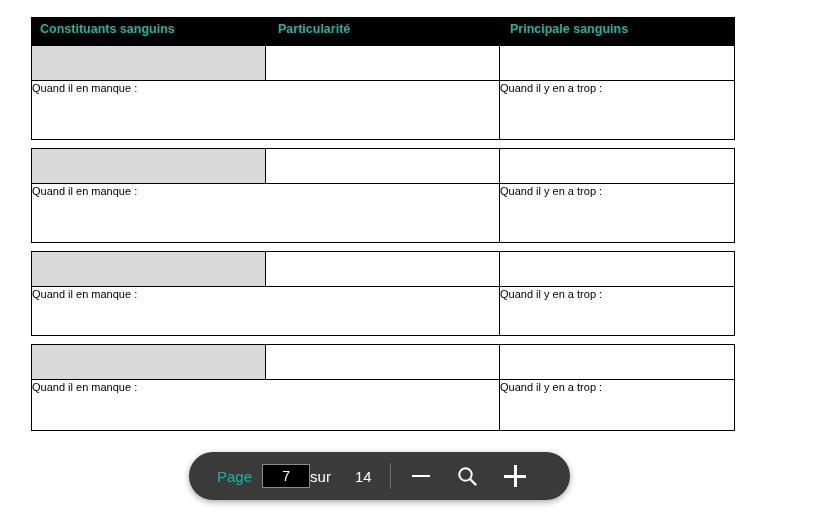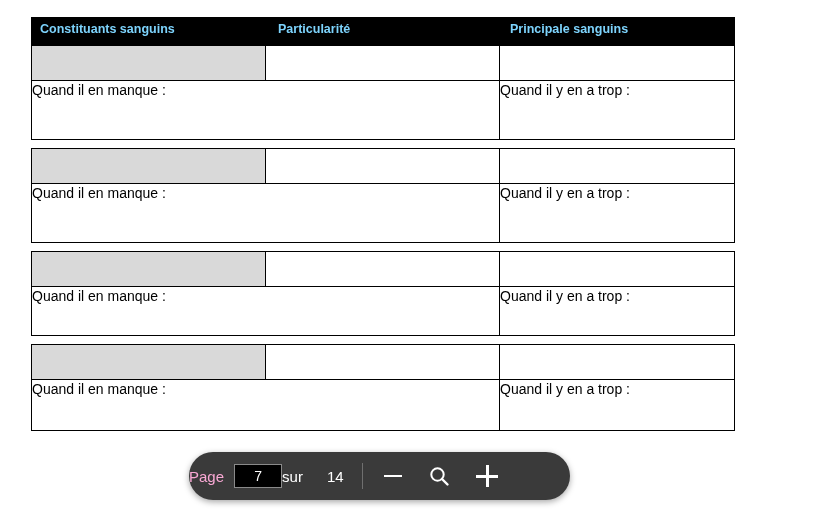--- a/index.html
+++ b/index.html
@@ -34,21 +34,21 @@
   }
 
   .doc-table td, .doc-table th {
     border: 1px solid #000000;
     padding: 0;
     vertical-align: top;
   }
 
   .hdr-row th {
     background: #000000;
-    color: #7dd3fc;
+    color: #14b8a6;
     font-size: 12.5px;
     font-weight: bold;
     text-align: left;
     padding: 4px 0 5px 8px;
     border: 1px solid #000000;
     height: 18px;
   }
   .hdr-row th.c2 { padding-left: 12px; }
   .hdr-row th.c3 { padding-left: 10px; }
 
@@ -57,21 +57,21 @@
     height: 34px;
   }
   .plain-cell {
     background: #ffffff;
     height: 34px;
   }
 
   .note-cell {
     background: #ffffff;
     height: 58px;
-    font-size: 14px;
+    font-size: 11px;
     color: #000000;
     padding: 5px 0 0 8px;
     line-height: 1.3;
   }
   .note-cell.short { height: 48px; }
   .note-cell.last { height: 50px; }
 
   .spacer-row td {
     border: none;
     height: 8px;
@@ -87,21 +87,22 @@
     height: 48px;
     background: #3a3a3a;
     border-radius: 24px;
     display: flex;
     align-items: center;
     color: #ffffff;
     font-size: 15px;
     box-shadow: 0 2px 6px rgba(0,0,0,0.35);
   }
   #pdf-toolbar .tb-label {
-    color: #f9a8d4;
+    margin-left: 28px;
+    color: #14b8a6;
   }
   #pdf-toolbar .page-box {
     margin-left: 10px;
     width: 46px;
     height: 22px;
     background: #000000;
     border: 1px solid #8a8a8a;
     color: #ffffff;
     font-size: 14px;
     text-align: center;

